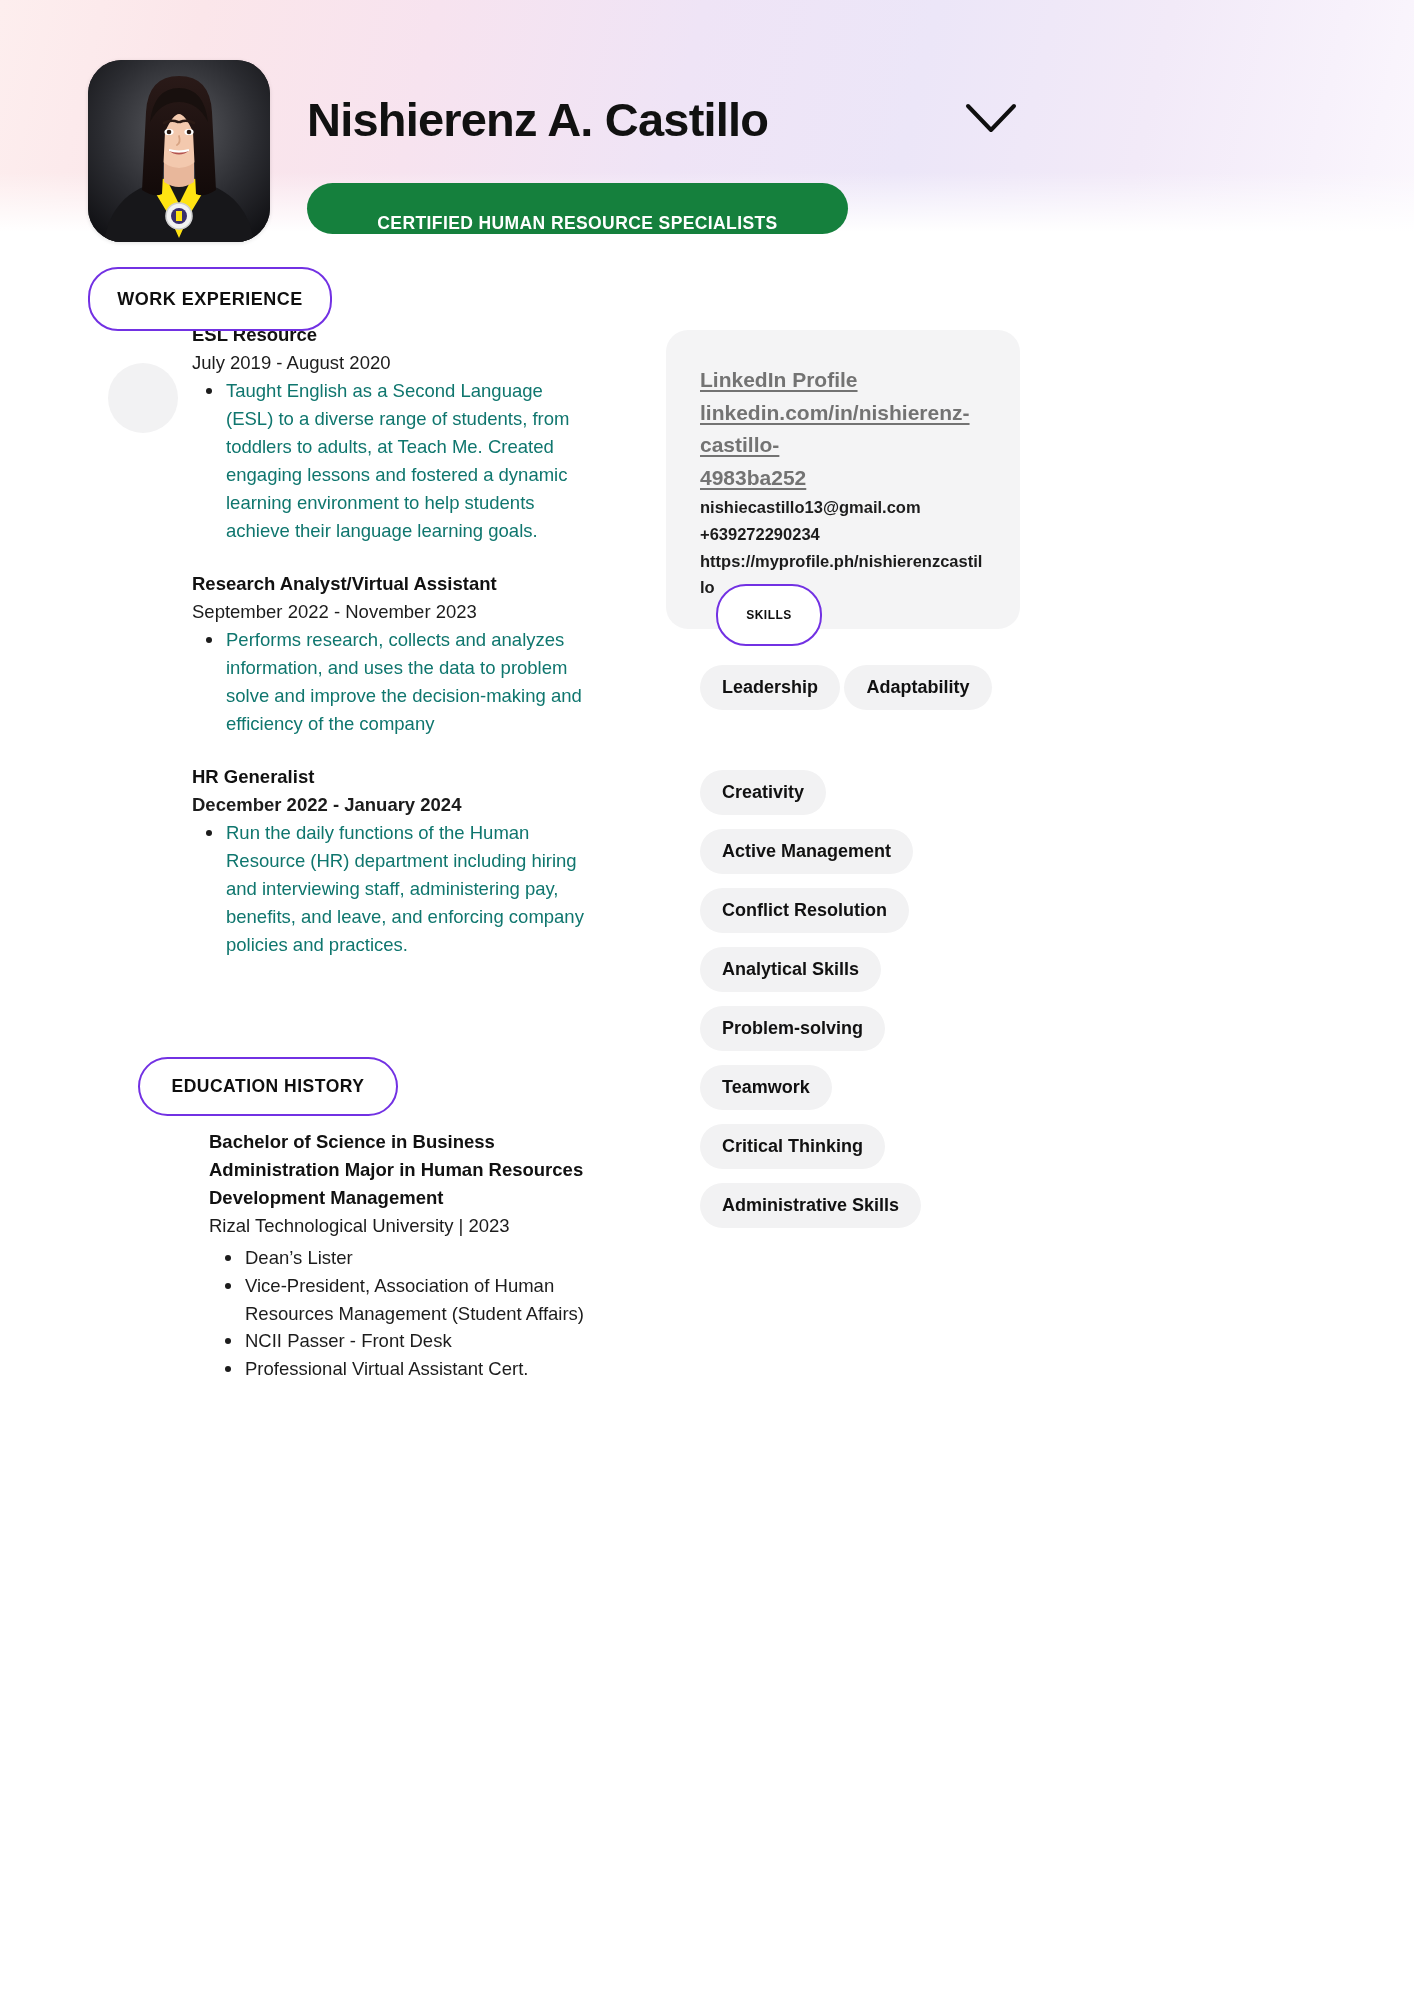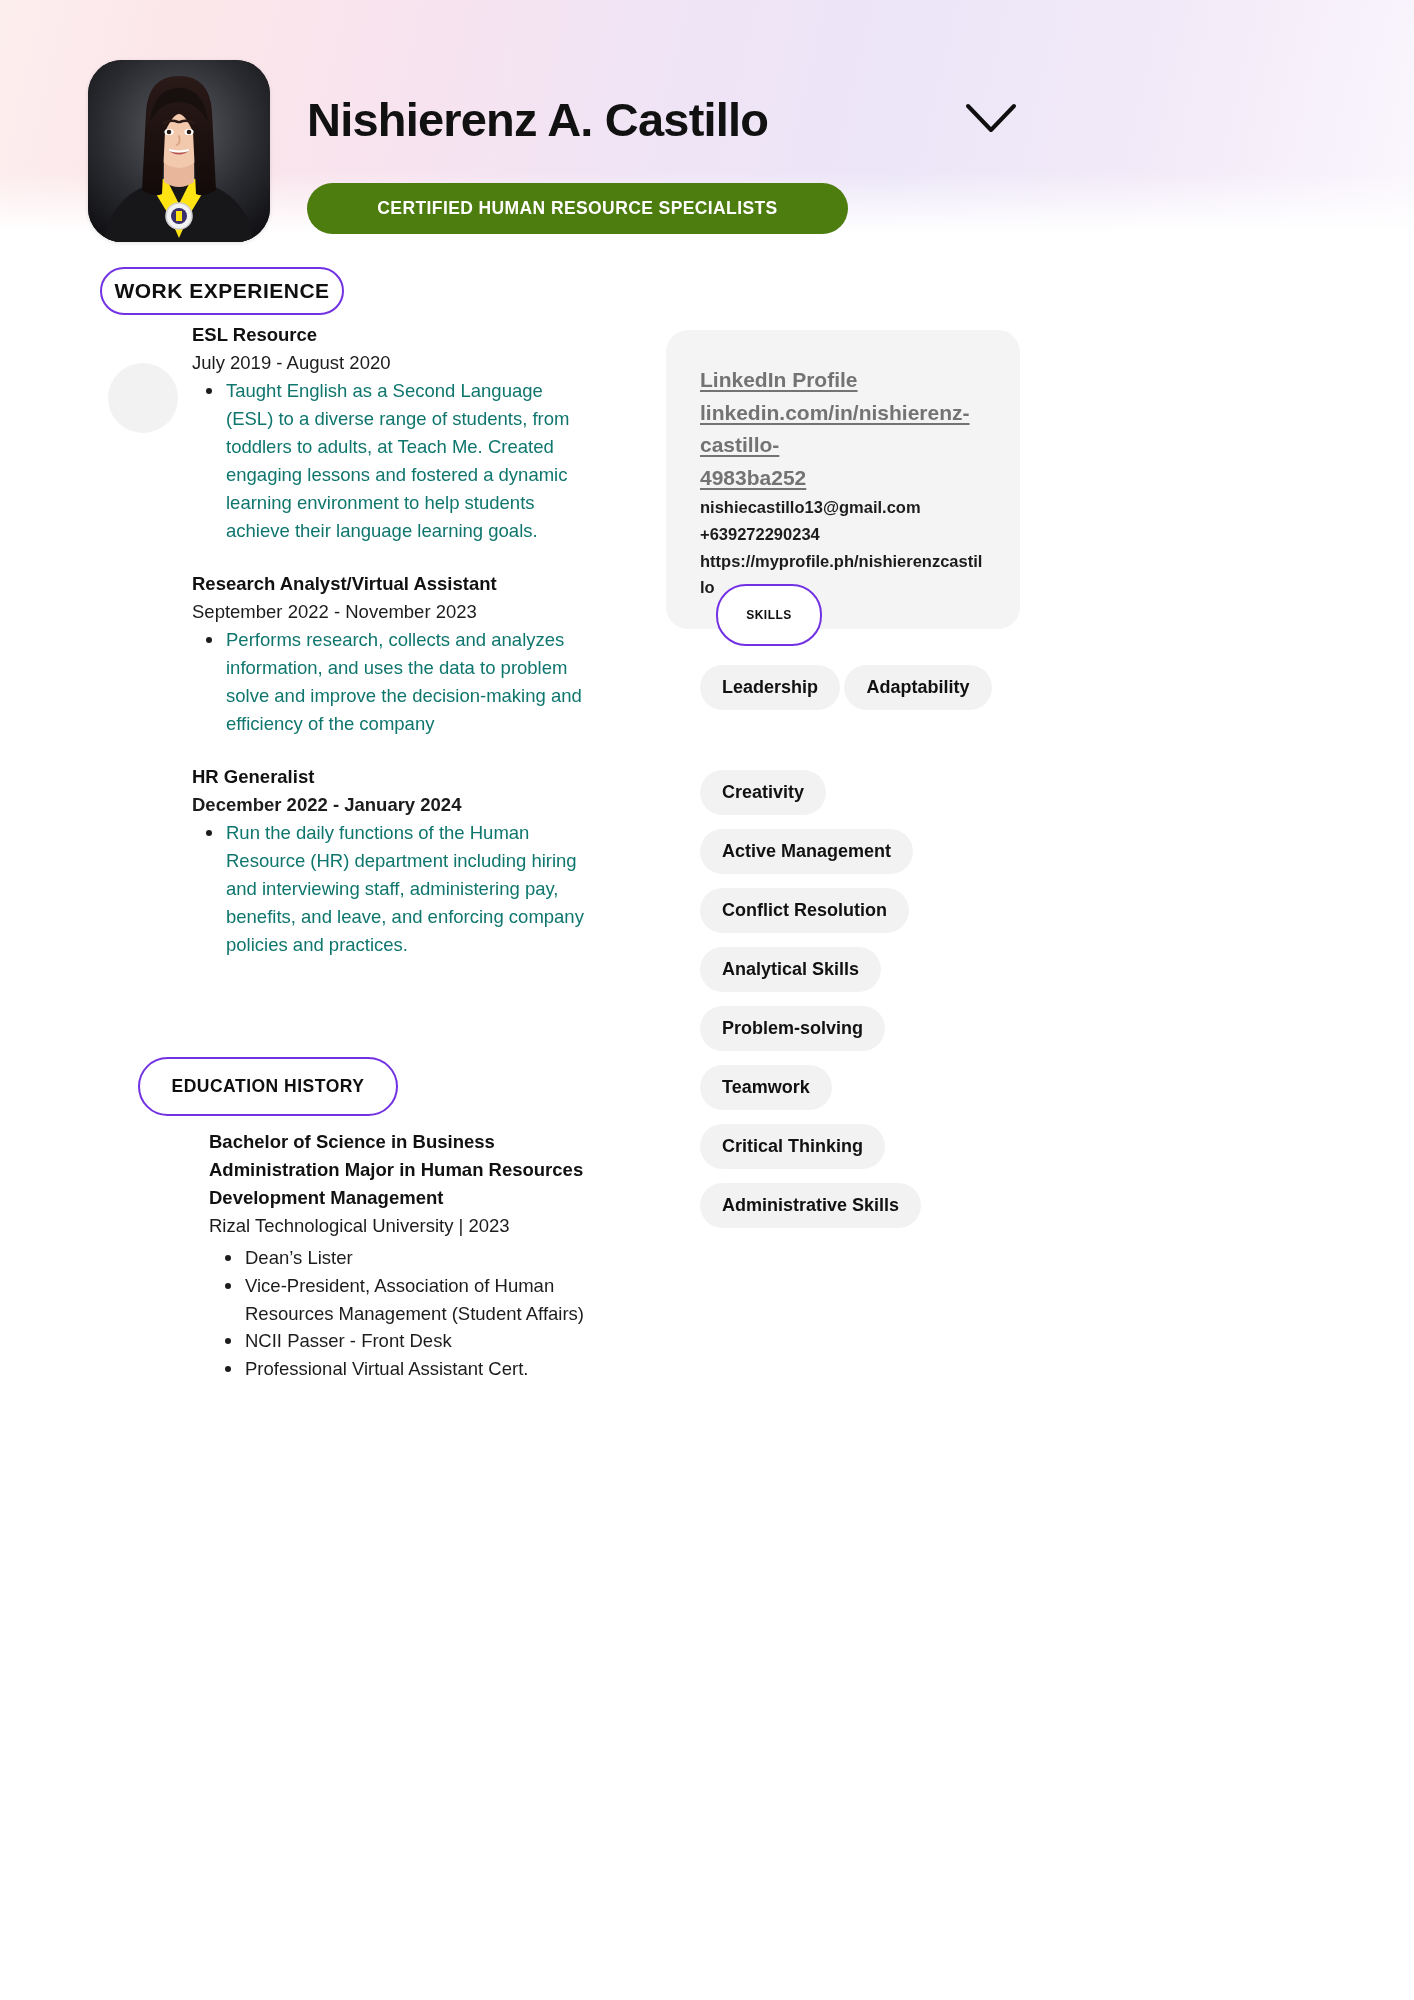--- a/index.html
+++ b/index.html
@@ -71,23 +71,23 @@
     right: 396px; top: 100px;
     width: 54px; height: 36px;
     z-index: 6;
   }
 
   .role-pill {
     position: absolute;
     left: 307px; top: 183px;
     width: 541px; height: 51px;
     border-radius: 26px;
-    background: #4d7c0f;
+    background: #15803d;
     display: flex;
-    align-items: center;
+    align-items: flex-end;
     justify-content: center;
     z-index: 6;
   }
   .role-pill span {
     color: #ffffff;
     font-size: 17.5px;
     font-weight: 700;
     letter-spacing: 0.4px;
   }
 
@@ -99,23 +99,23 @@
     justify-content: center;
     border: 2.6px solid #7231E3;
     border-radius: 30px;
     background: #ffffff;
     color: #0f0f0f;
     font-weight: 700;
     letter-spacing: 0.5px;
     z-index: 4;
   }
   #pill-work {
-    left: 100px; top: 267px;
-    width: 244px; height: 48px;
-    font-size: 21px;
+    left: 88px; top: 267px;
+    width: 244px; height: 64px;
+    font-size: 18px;
   }
   #pill-education {
     left: 138px; top: 1057px;
     width: 260px; height: 59px;
     font-size: 17.5px;
   }
   #pill-skills {
     left: 716px; top: 584px;
     width: 106px; height: 62px;
     font-size: 12px;

